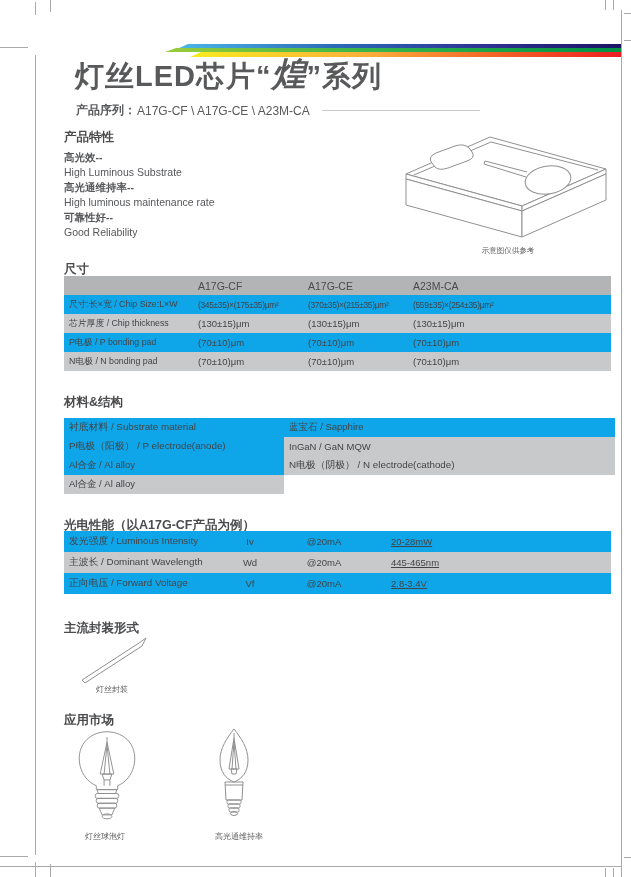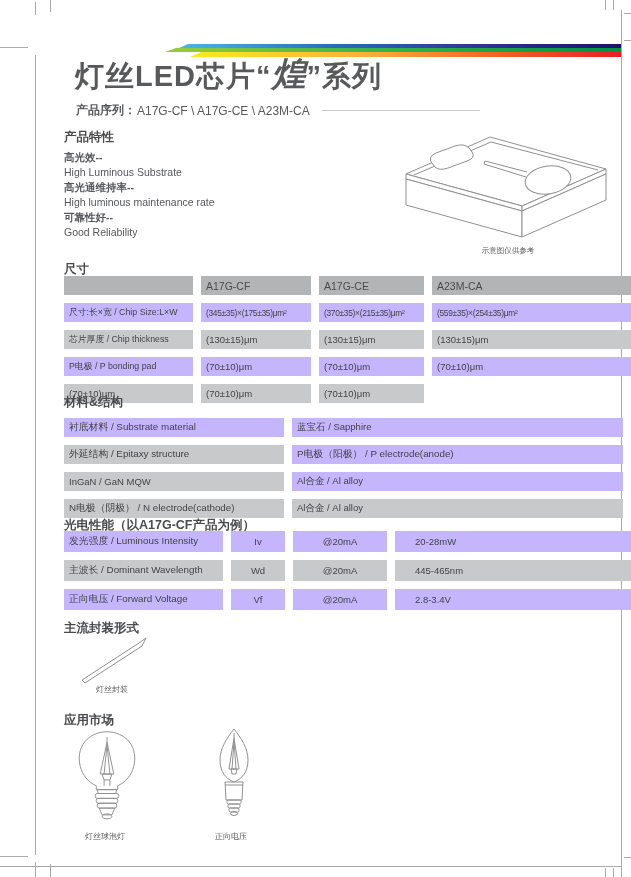--- a/index.html
+++ b/index.html
@@ -35,34 +35,34 @@
   .sec{position:absolute;left:64px;font-weight:bold;font-size:12.5px;color:#4a4b4d;white-space:nowrap;}
   
   .feat{position:absolute;left:64px;top:150px;font-size:10.5px;color:#56575a;line-height:15px;}
   .feat .fz{font-weight:bold;}
   
   .art{position:absolute;}
   .art svg{display:block;}
   .cap{position:absolute;font-size:8px;color:#595a5c;white-space:nowrap;}
   .cap-center{text-align:center;}
   
-  .tbl{position:absolute;left:64px;width:553px;display:grid;gap:8px;background:transparent;}
+  .tbl{position:absolute;left:64px;width:553px;display:grid;gap:0;background:transparent;}
   #dims-grid{top:276px;grid-template-columns:129px 110px 105px 203px;grid-auto-rows:19px;}
   #mat-grid{top:418px;grid-template-columns:220px 331px;grid-auto-rows:19px;}
   #perf-grid{top:531px;grid-template-columns:159px 54px 94px 240px;grid-auto-rows:21px;}
   .cell{display:flex;align-items:center;padding:0 5px;font-size:9.5px;
     color:#434446;white-space:nowrap;overflow:hidden;}
   .hd{background:#b3b4b6;font-size:10.5px;color:#4a4b4d;}
-  .light{background:#c4b5fd;}
+  .light{background:#0ea5e9;}
   .dark{background:#c8c9cb;}
   .lab{font-size:8.8px;}
   .sz{font-size:8.4px;letter-spacing:-0.3px;}
   .ml,.pl{font-size:9.8px;}
   .ctr{justify-content:center;}
-  .pv{padding-left:20px;}
+  .pv{padding-left:20px;text-decoration:underline;}
 </style>
 </head>
 <body>
 
 <div class="mark" style="left:35px;top:2px;width:1px;height:13px"></div>
 <div class="mark" style="left:50px;top:0;width:1px;height:12px"></div>
 <div class="mark" style="left:0;top:47px;width:28px;height:1px"></div>
 <div class="mark" style="left:35px;top:55px;width:1px;height:800px"></div>
 <div class="mark" style="left:605px;top:0;width:1px;height:10px"></div>
 <div class="mark" style="left:613px;top:0;width:1px;height:10px"></div>
@@ -129,30 +129,30 @@
     <div class="cell sz light">(370±35)×(215±35)μm²</div>
     <div class="cell sz light">(559±35)×(254±35)μm²</div>
     <div class="cell lab dark">芯片厚度 / Chip thickness</div>
     <div class="cell dark">(130±15)μm</div>
     <div class="cell dark">(130±15)μm</div>
     <div class="cell dark">(130±15)μm</div>
     <div class="cell lab light">P电极 / P bonding pad</div>
     <div class="cell light">(70±10)μm</div>
     <div class="cell light">(70±10)μm</div>
     <div class="cell light">(70±10)μm</div>
+    <div class="cell lab dark">N电极 / N bonding pad</div>
     <div class="cell dark">(70±10)μm</div>
     <div class="cell dark">(70±10)μm</div>
     <div class="cell dark">(70±10)μm</div>
   </div>
 
 <div class="sec" style="top:394px">材料&amp;结构</div>
 <div class="tbl" id="mat-grid">
     <div class="cell ml light">衬底材料 / Substrate material</div>
     <div class="cell mv light">蓝宝石 / Sapphire</div>
-    <div class="cell ml dark">外延结构 / Epitaxy structure</div>
     <div class="cell ml light">P电极（阳极） / P electrode(anode)</div>
     <div class="cell mv dark">InGaN / GaN MQW</div>
     <div class="cell mv light">Al合金 / Al alloy</div>
     <div class="cell ml dark">N电极（阴极） / N electrode(cathode)</div>
     <div class="cell mv dark">Al合金 / Al alloy</div>
   </div>
 
 <div class="sec" style="top:517px">光电性能（以A17G-CF产品为例）</div>
 <div class="tbl" id="perf-grid">
     <div class="cell pl light">发光强度 / Luminous Intensity</div>
@@ -215,13 +215,13 @@
       <path d="M17,55 L35,55 L34,73 L18,73 Z"></path>
       <path d="M17,58 L35,58"></path>
       <rect x="19" y="73" width="14" height="4" rx="1.5"></rect>
       <rect x="20" y="77" width="12" height="4" rx="1.5"></rect>
       <rect x="21" y="81" width="10" height="4" rx="1.5"></rect>
       <ellipse cx="26" cy="86.5" rx="3.5" ry="2"></ellipse>
     </g>
   </svg>
 </div>
 <div class="cap" style="left:85px;top:831px">灯丝球泡灯</div>
-<div class="cap" style="left:215px;top:831px">正向电压</div>
+<div class="cap" style="left:215px;top:831px">高光通维持率</div>
 
 </body></html>

